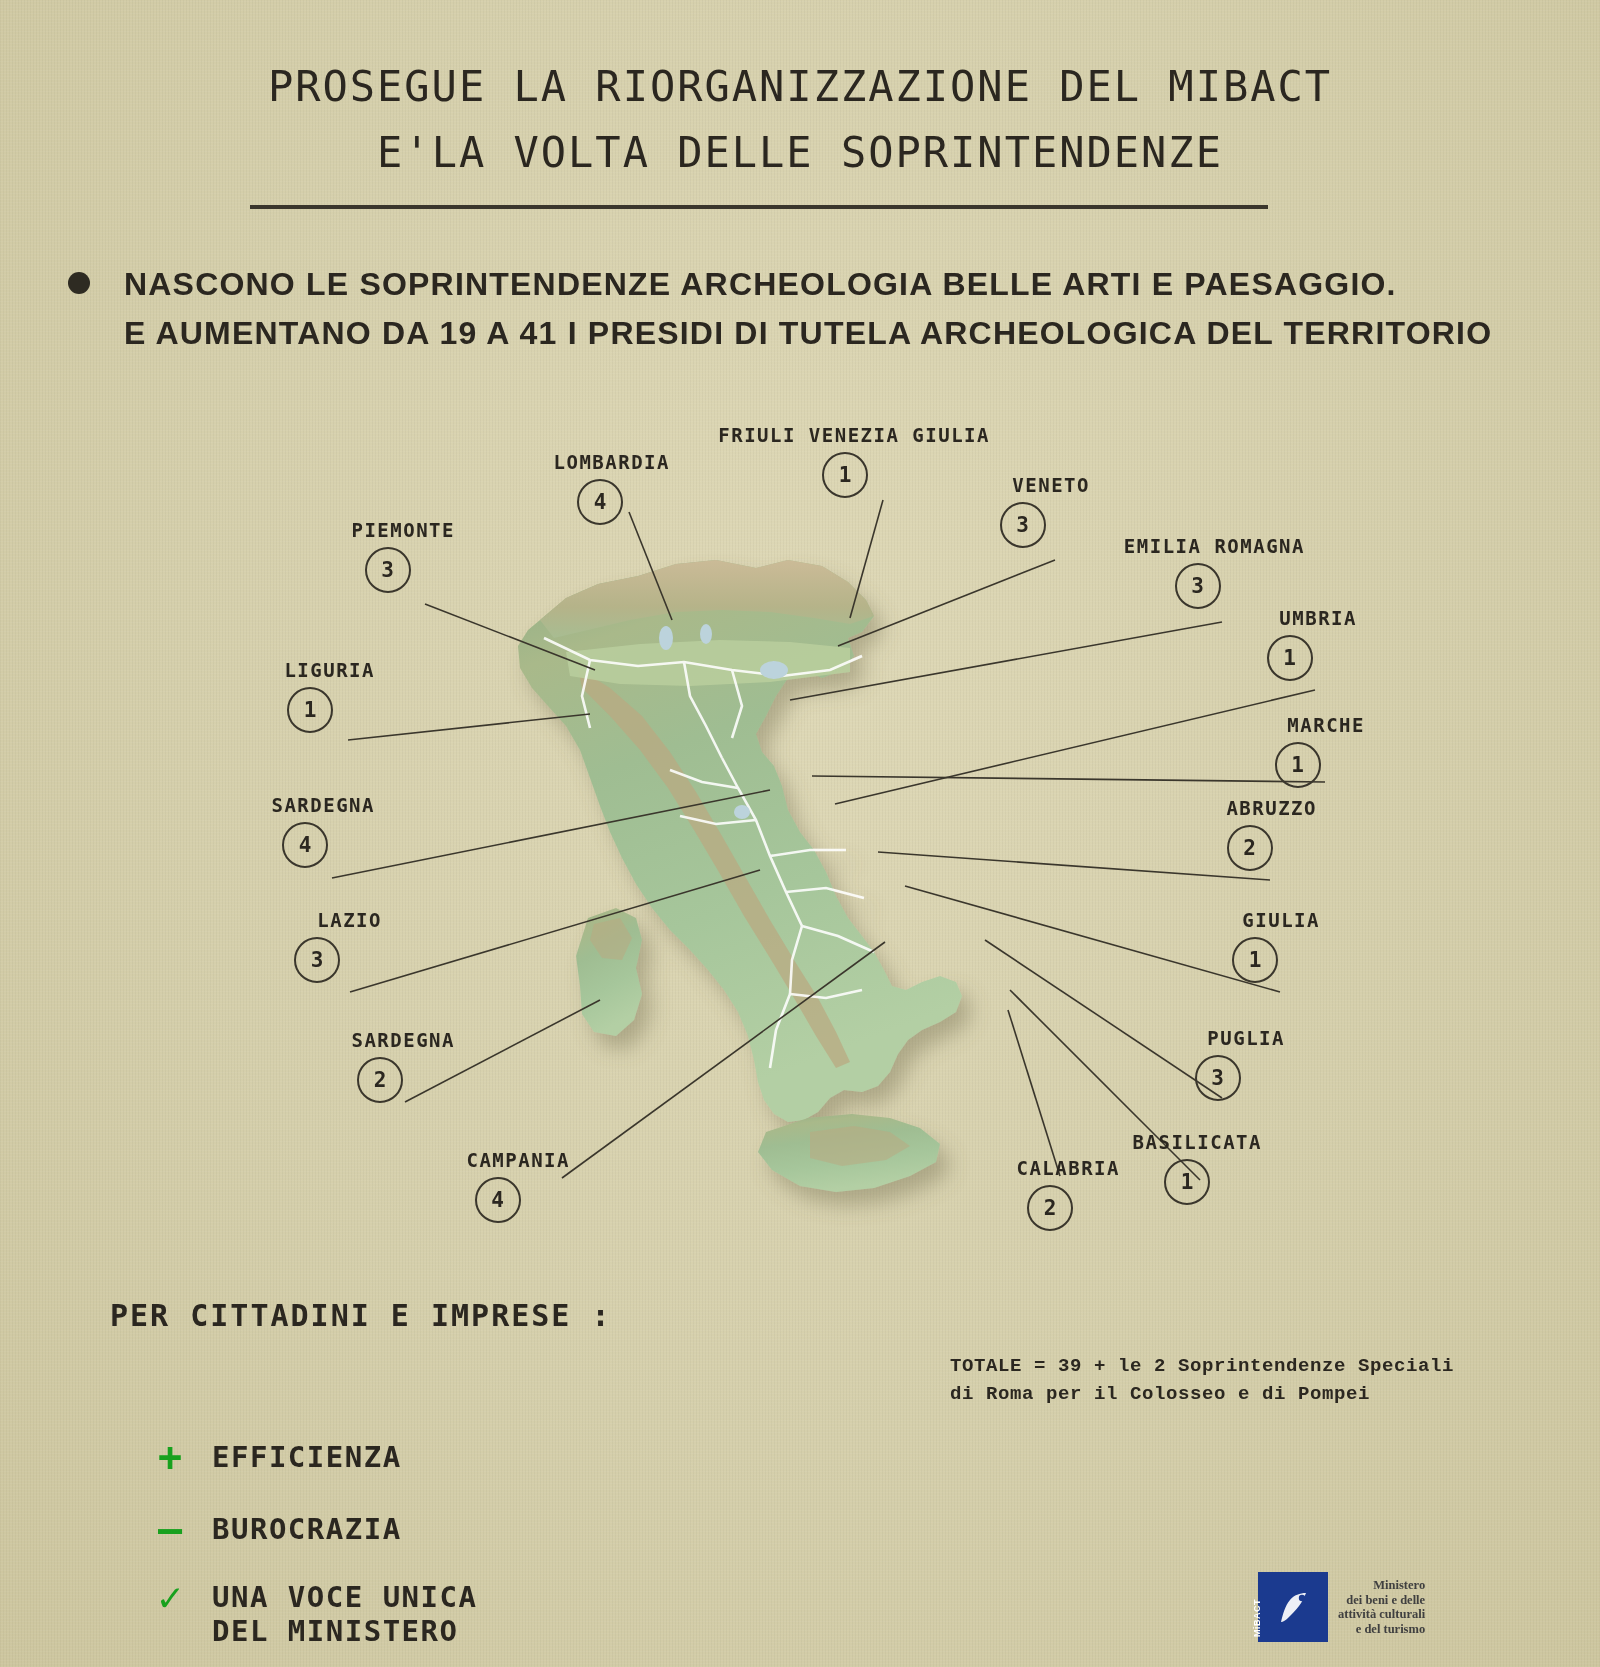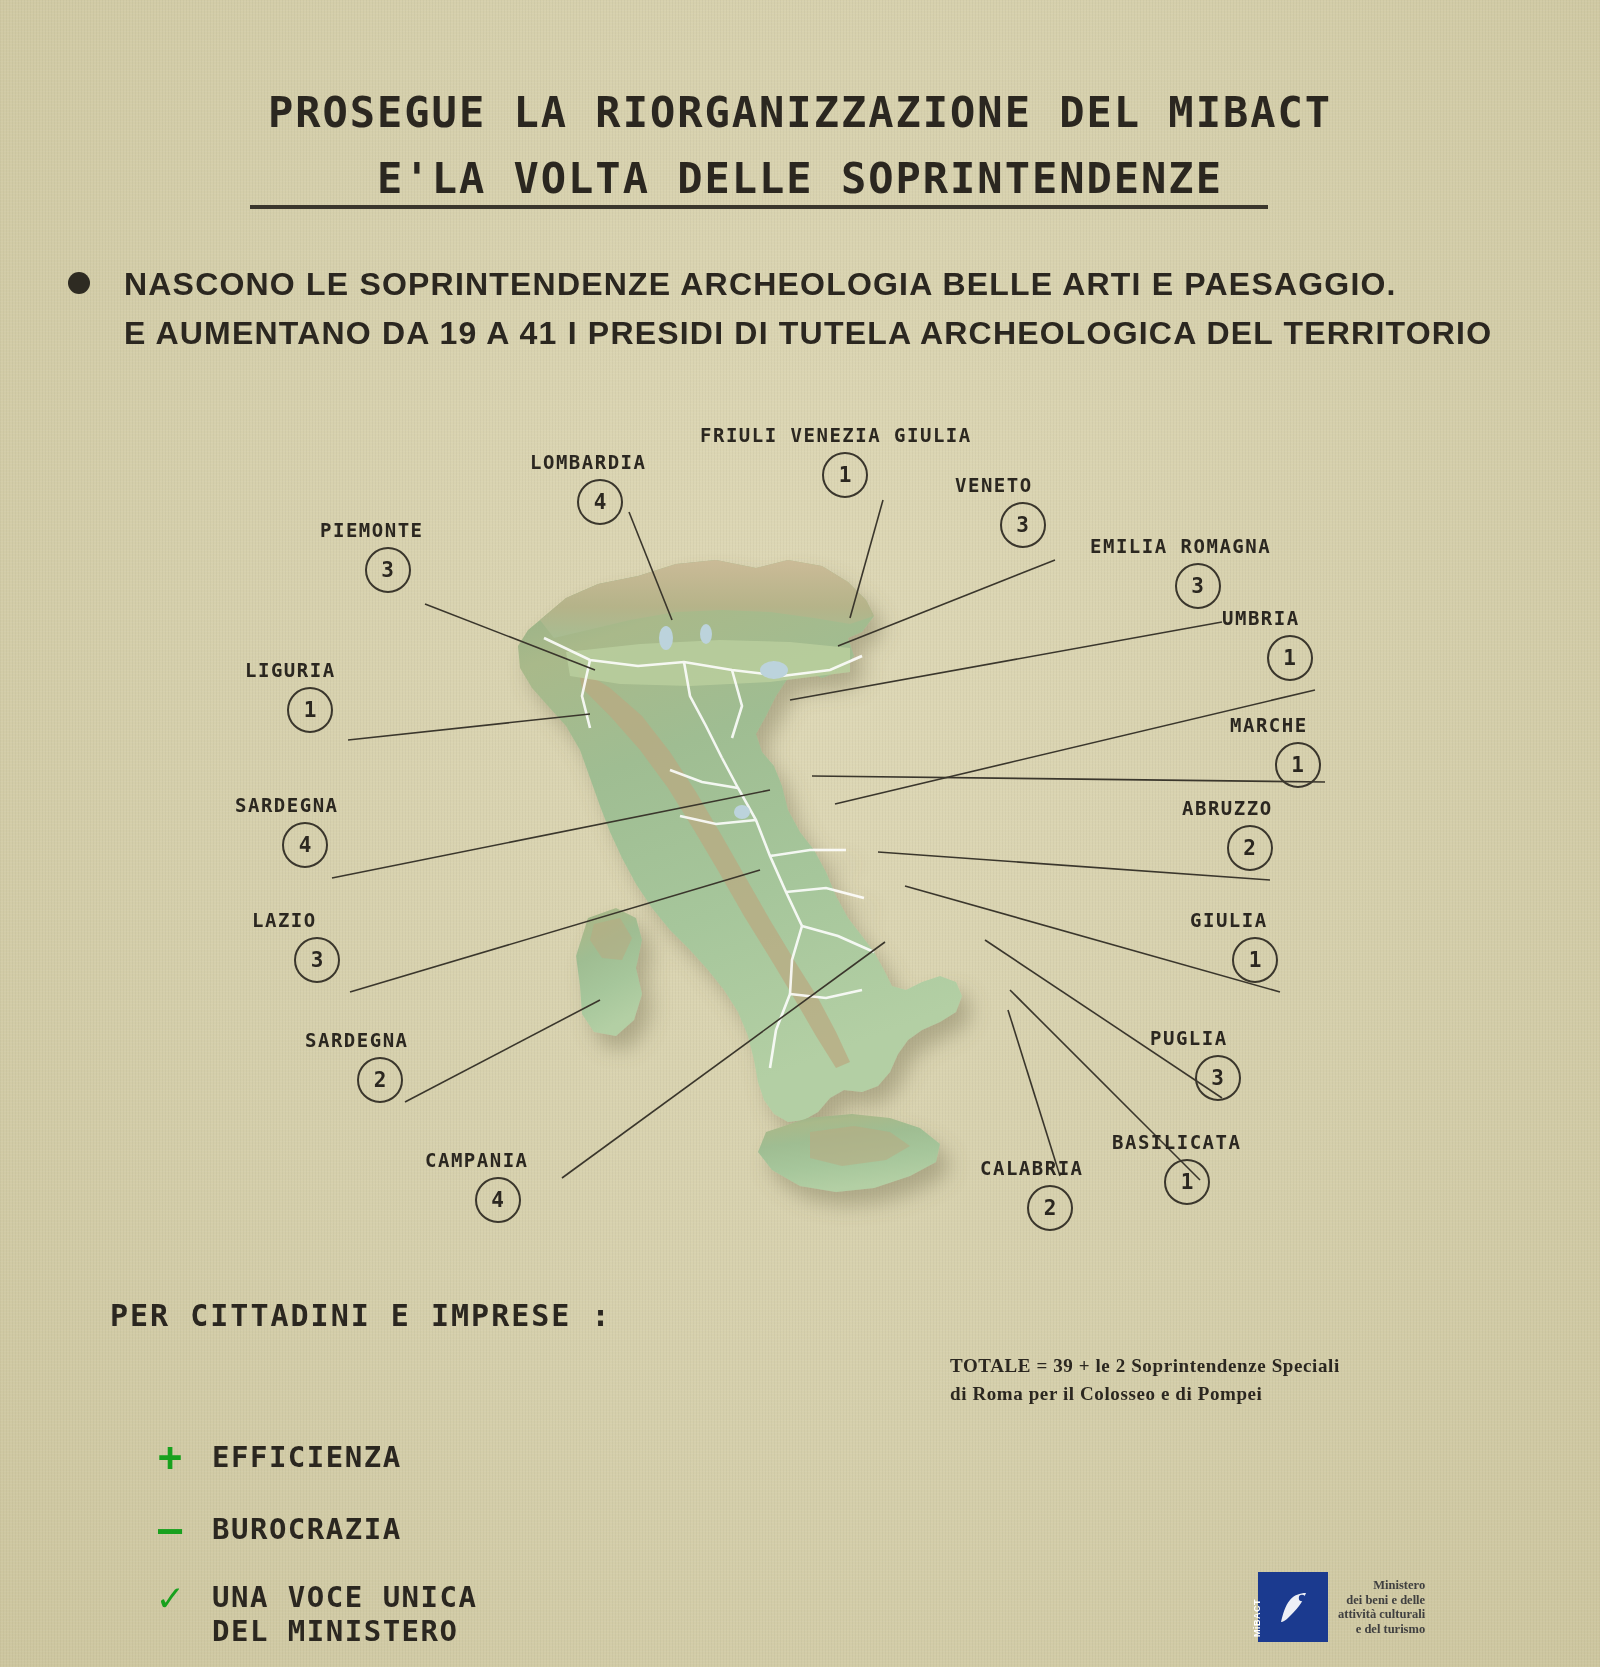--- a/index.html
+++ b/index.html
@@ -21,24 +21,23 @@
       radial-gradient(ellipse at 50% 40%, #ded8b6 0%, #d5cfab 55%, #cdc69f 100%);
     pointer-events:none;
   }
   #sheet{position:absolute;inset:0;}
 
   .title{
     position:absolute;
     left:0;right:0;
     text-align:center;
     font-family:"DejaVu Sans Mono", monospace;
-    font-weight:bold;
+    font-weight:normal;
     letter-spacing:2px;
     color:#2b2720;
-    margin-top:26px;
   }
   #title-line1{top:62px;font-size:42px;}
   #title-line2{top:128px;font-size:42px;}
   #title-rule{
     position:absolute;
     top:205px;left:250px;width:1018px;height:4px;
     background:#3a362c;
   }
 
   #bullet-dot{
@@ -62,21 +61,21 @@
   #map-wrap{
     position:absolute;
     left:470px;top:520px;
     width:620px;height:730px;
   }
   #map-svg{display:block;width:620px;height:730px;}
 
   
   .callout{
     position:absolute;
-    text-align:left;
+    text-align:right;
     white-space:nowrap;
   }
   .callout .rlabel{
     font-family:"DejaVu Sans Mono", monospace;
     font-weight:bold;
     font-size:19px;
     letter-spacing:1.5px;
     color:#2b2720;
     display:block;
     line-height:20px;
@@ -117,21 +116,21 @@
     font-family:"DejaVu Sans Mono", monospace;
     font-weight:bold;font-size:29px;letter-spacing:1.5px;
     color:#2b2720;line-height:34px;white-space:pre-line;
   }
   #legend-1{top:1440px;}
   #legend-2{top:1512px;}
   #legend-3{top:1580px;}
 
   #total-note{
     position:absolute;left:950px;top:1352px;
-    font-family:Liberation Serif, serif;
+    font-family:Liberation Mono, monospace;
     font-weight:bold;font-size:19px;letter-spacing:0.6px;
     color:#2b2720;line-height:28px;white-space:pre-line;
   }
 
   
   #logo{
     position:absolute;left:1258px;top:1572px;
     display:flex;align-items:center;gap:10px;
   }
   #logo-mark{

